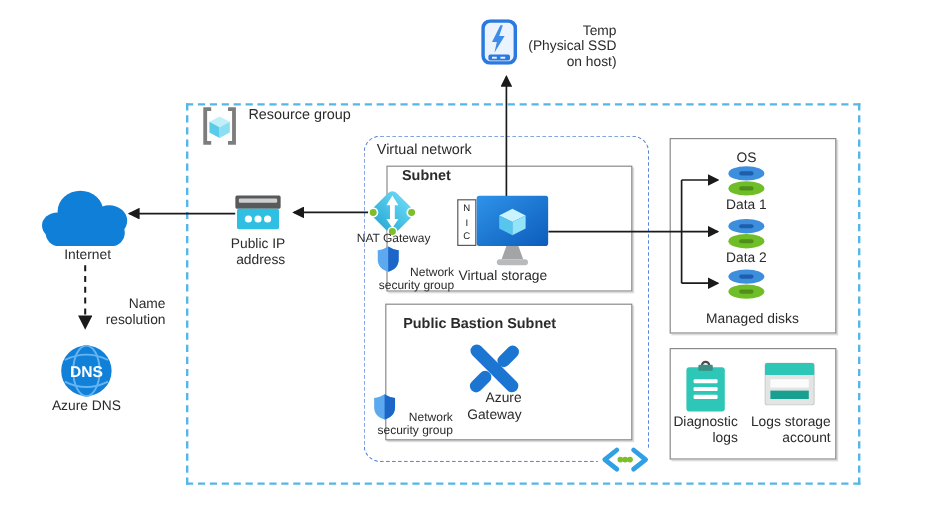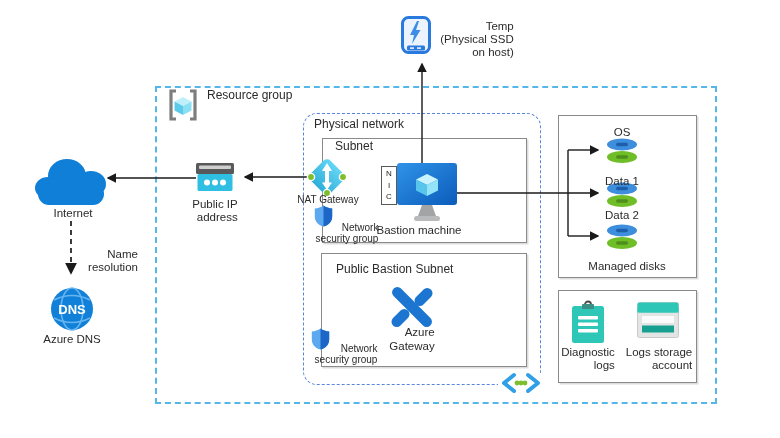--- a/index.html
+++ b/index.html
@@ -10,21 +10,21 @@
   .vnet-box{left:303px;top:113px;width:238px;height:272px;border:1.5px dashed #5A85DC;border-radius:14px;}
   .gray-box{border:1px solid #8a8a8a;box-shadow:1.5px 1.5px 0 rgba(120,120,120,.25);}
   .subnet-box{left:322px;top:138px;width:205px;height:105px;}
   .bastion-box{left:321px;top:253px;width:206px;height:114px;}
   .disks-box{left:558px;top:115px;width:139px;height:163px;}
   .logs-box{left:558px;top:290px;width:139px;height:93px;}
   .lbl{position:absolute;font-size:11.5px;line-height:13px;white-space:nowrap;z-index:5;}
   .ctr{transform:translateX(-50%);text-align:right;}
   .t12{font-size:12px;text-align:center;}
   .t10{font-size:10px;line-height:11px;}
-  .bold{font-weight:normal;}
+  .bold{font-weight:bold;}
   .icon{position:absolute;z-index:4;}
   #arrows{position:absolute;left:0;top:0;z-index:3;}
   .nic{position:absolute;left:381px;top:166px;width:16px;height:39px;background:#fff;border:1px solid #5a5a5a;
        display:flex;flex-direction:column;justify-content:space-evenly;align-items:center;
        font-size:8px;line-height:8px;color:#222;z-index:4;box-sizing:border-box;}
 </style>
 </head>
 <body>
 
 <div id="canvas">
@@ -242,58 +242,58 @@
     <div>address</div>
   </div>
 
   <div class="lbl ctr" style="left:477px;top:20px">
     <div>Temp</div>
     <div>(Physical SSD</div>
     <div>on host)</div>
   </div>
 
   <div class="lbl t12" style="left:314px;top:118px">
-    <div>Physical network</div>
+    <div>Virtual network</div>
   </div>
 
   <div class="lbl t12 bold" style="left:335px;top:140px">
     <div>Subnet</div>
   </div>
 
   <div class="lbl ctr t10" style="left:328px;top:194px">
     <div>NAT Gateway</div>
   </div>
 
   <div class="lbl ctr t10" style="left:347px;top:222px">
     <div>Network</div>
     <div>security group</div>
   </div>
 
   <div class="lbl ctr" style="left:419px;top:224px">
-    <div>Bastion machine</div>
+    <div>Virtual storage</div>
   </div>
 
   <div class="lbl t12 bold" style="left:336px;top:263px">
     <div>Public Bastion Subnet</div>
   </div>
 
   <div class="lbl ctr" style="left:412px;top:325px;line-height:14px">
     <div>Azure</div>
     <div>Gateway</div>
   </div>
 
   <div class="lbl ctr t10" style="left:346px;top:343px">
     <div>Network</div>
     <div>security group</div>
   </div>
 
   <div class="lbl ctr" style="left:622px;top:126px">
     <div>OS</div>
   </div>
-  <div class="lbl ctr" style="left:622px;top:175px">
+  <div class="lbl ctr" style="left:622px;top:165px">
     <div>Data 1</div>
   </div>
   <div class="lbl ctr" style="left:622px;top:209px">
     <div>Data 2</div>
   </div>
 
   <div class="lbl ctr" style="left:627px;top:260px">
     <div>Managed disks</div>
   </div>
 

